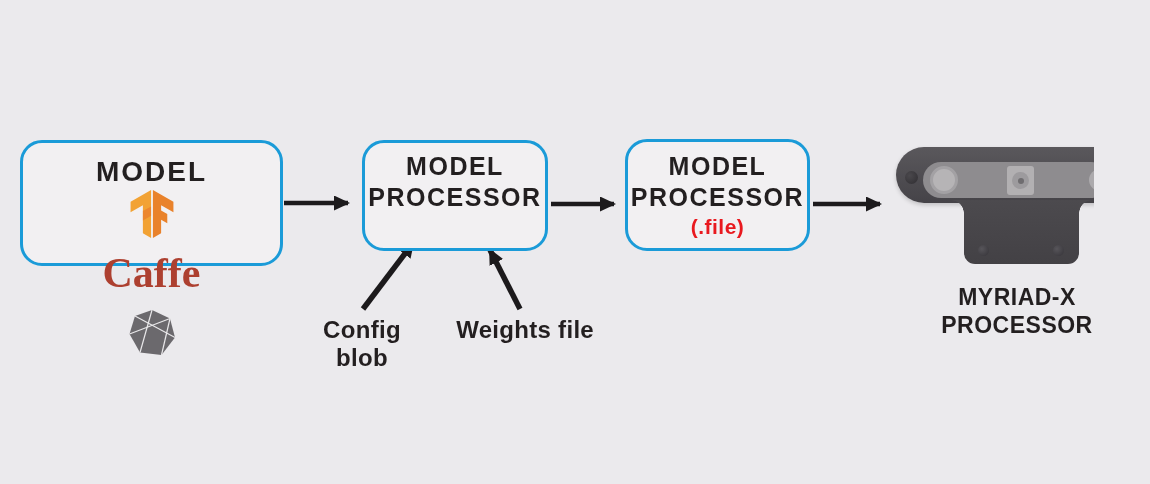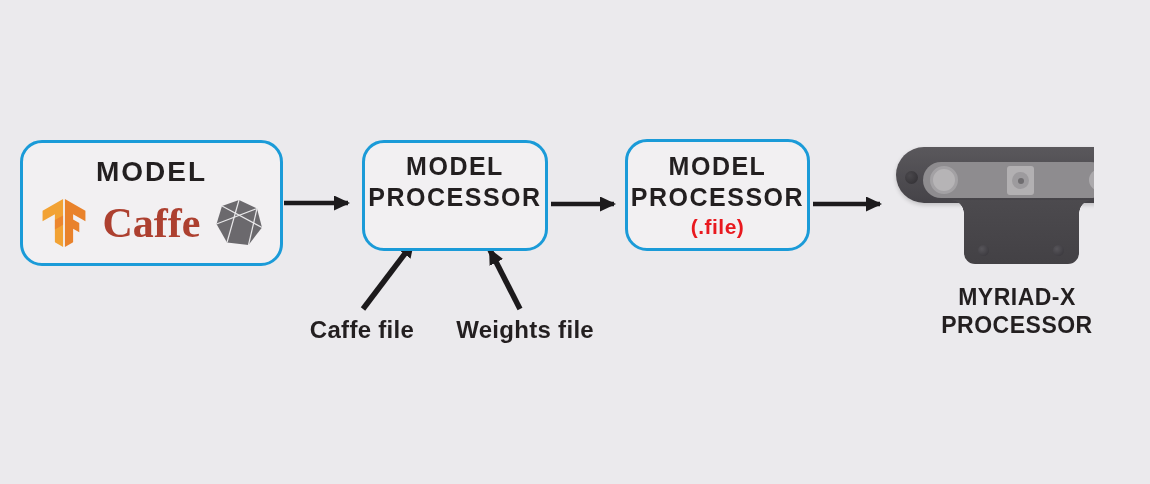--- a/index.html
+++ b/index.html
@@ -37,21 +37,22 @@
   #box-model { left: 20px; top: 140px; width: 263px; height: 126px; padding-top: 13px; }
   #box-model .node-title { font-size: 28px; letter-spacing: 2px; }
   #box-optimizer { left: 362px; top: 140px; width: 186px; height: 111px; padding-top: 8px; }
   #box-compiler  { left: 625px; top: 139px; width: 185px; height: 112px; padding-top: 9px; }
 
   .logo-row {
     display: flex;
     align-items: center;
     justify-content: center;
     gap: 14px;
-    margin-top: 11px;
+    margin-top: 3px;
+    flex-direction: column;
   }
   .caffe-text {
     font-family: "Liberation Serif", serif;
     font-weight: 700;
     font-size: 42px;
     line-height: 42px;
     color: #ad4030;
     letter-spacing: 0px;
   }
 
@@ -188,21 +189,21 @@
     <div class="node-title">MODEL</div>
     <div class="node-title">PROCESSOR</div>
   </div>
 
   <div class="node-box" id="box-compiler">
     <div class="node-title">MODEL</div>
     <div class="node-title">PROCESSOR</div>
     <div class="node-sub">(.file)</div>
   </div>
 
-  <div class="annot" id="label-config">Caffe file</div>
+  <div class="annot" id="label-config">Config blob</div>
   <div class="annot" id="label-weights">Weights file</div>
 
   <div id="camera">
     <div class="cam-bar"></div>
     <div class="cam-strip"></div>
     <div class="cam-lens-left"></div>
     <div class="cam-module">
       <div class="cam-module-lens">
         <div class="cam-module-pupil"></div>
       </div>

